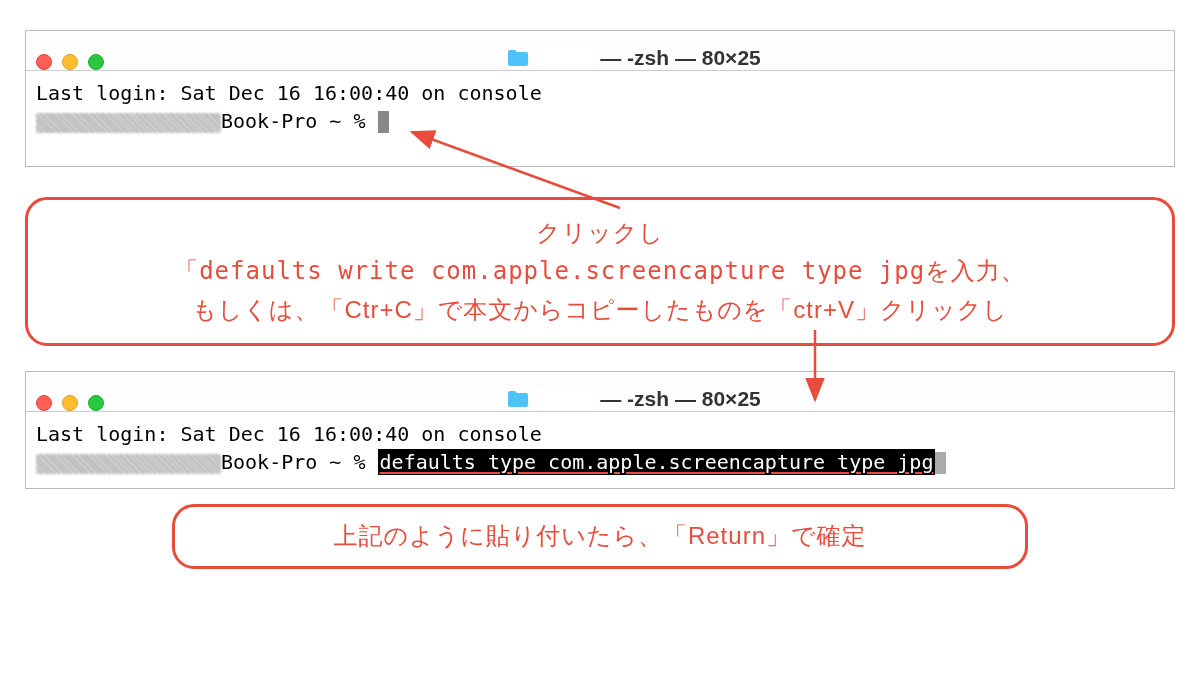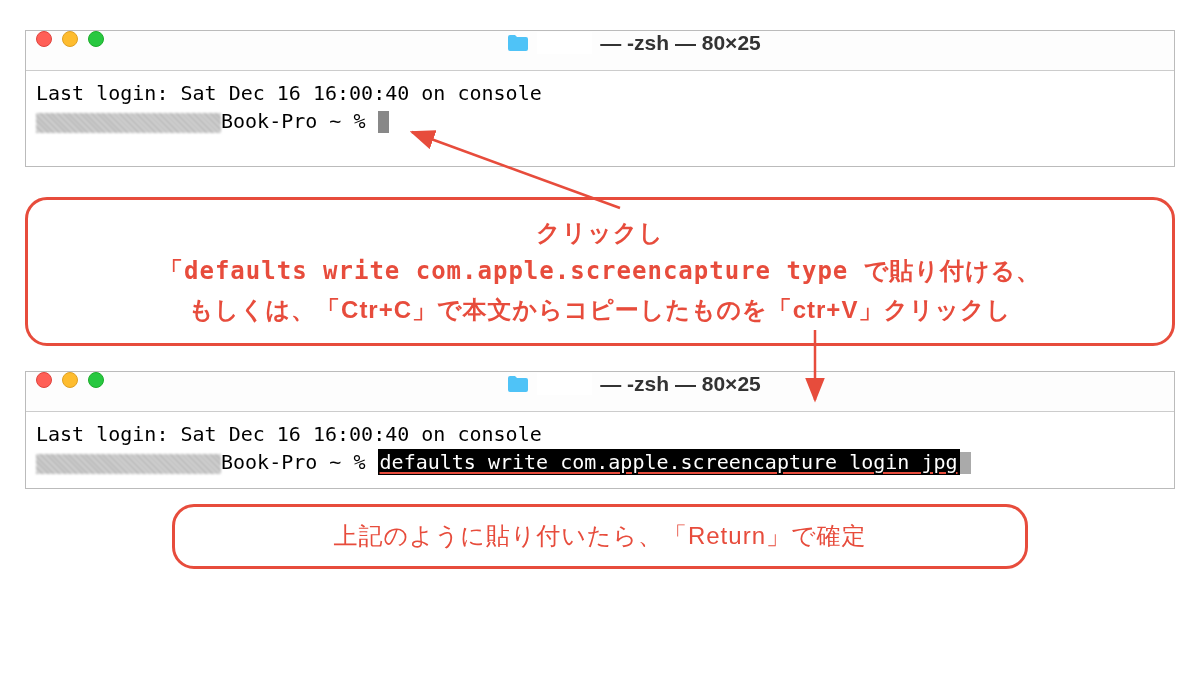--- a/index.html
+++ b/index.html
@@ -13,21 +13,21 @@
     }
     .terminal-window {
       border: 1px solid #bbb;
       background: #fff;
       position: relative;
     }
     .titlebar {
       height: 40px;
       border-bottom: 1px solid #ccc;
       display: flex;
-      align-items: flex-start;
+      align-items: flex-end;
       padding: 0 10px;
       background: #fdfdfd;
     }
     .traffic-lights {
       display: flex;
       gap: 10px;
       align-items: center;
     }
     .light {
       width: 16px;
@@ -123,21 +123,21 @@
     .term1 { margin-bottom: 0; }
     .term2 { margin-top: 25px; }
     .term2 .terminal-body { min-height: 75px; padding-bottom: 12px; }
     svg.overlay {
       position: absolute;
       top: 0; left: 0;
       width: 1200px;
       height: 675px;
       pointer-events: none;
     }
-    .ann-line { display: block; font-weight: bold; }
+    .ann-line { display: block; }
     .mono-ann { font-family: "Menlo", monospace; }
   </style>
 </head>
 <body>
 
 <div class="terminal-window term1">
   <div class="titlebar">
     <div class="traffic-lights">
       <div class="light red"></div>
       <div class="light yellow"></div>
@@ -154,21 +154,21 @@
     </div>
   </div>
   <div class="terminal-body">
     <div class="line">Last login: Sat Dec 16 16:00:40 on console</div>
     <div class="line"><span class="blurred"></span><span>Book-Pro ~ % </span><span class="cursor-block"></span></div>
   </div>
 </div>
 
 <div class="annotation-box annotation1">
   <span class="ann-line">クリックし</span>
-  <span class="ann-line mono-ann">「defaults write com.apple.screencapture type で貼り付ける、</span>
+  <span class="ann-line mono-ann">「defaults write com.apple.screencapture type jpgを入力、</span>
   <span class="ann-line">もしくは、「Ctr+C」で本文からコピーしたものを「ctr+V」クリックし</span>
 </div>
 
 <div class="terminal-window term2">
   <div class="titlebar">
     <div class="traffic-lights">
       <div class="light red"></div>
       <div class="light yellow"></div>
       <div class="light green"></div>
     </div>
@@ -177,21 +177,21 @@
         <svg viewBox="0 0 22 18">
             <path d="M1 3 a2 2 0 0 1 2-2 h5 l2 2 h9 a2 2 0 0 1 2 2 v10 a2 2 0 0 1 -2 2 h-16 a2 2 0 0 1 -2-2 z" fill="#4fc3f7"></path>
           </svg>
       </span>
       <span class="title-blank"></span>
       <span>— -zsh — 80×25</span>
     </div>
   </div>
   <div class="terminal-body">
     <div class="line">Last login: Sat Dec 16 16:00:40 on console</div>
-    <div class="line"><span class="blurred"></span><span>Book-Pro ~ % </span><span class="cmd-highlight">defaults write com.apple.screencapture login jpg</span><span class="cursor-after"></span></div>
+    <div class="line"><span class="blurred"></span><span>Book-Pro ~ % </span><span class="cmd-highlight">defaults type com.apple.screencapture type jpg</span><span class="cursor-after"></span></div>
   </div>
 </div>
 
 <div class="annotation-box annotation2">
   <span>上記のように貼り付いたら、「Return」で確定</span>
 </div>
 
 <svg class="overlay">
   <defs>
     <marker id="arrowhead" markerWidth="10" markerHeight="8" refX="9" refY="4" orient="auto">

